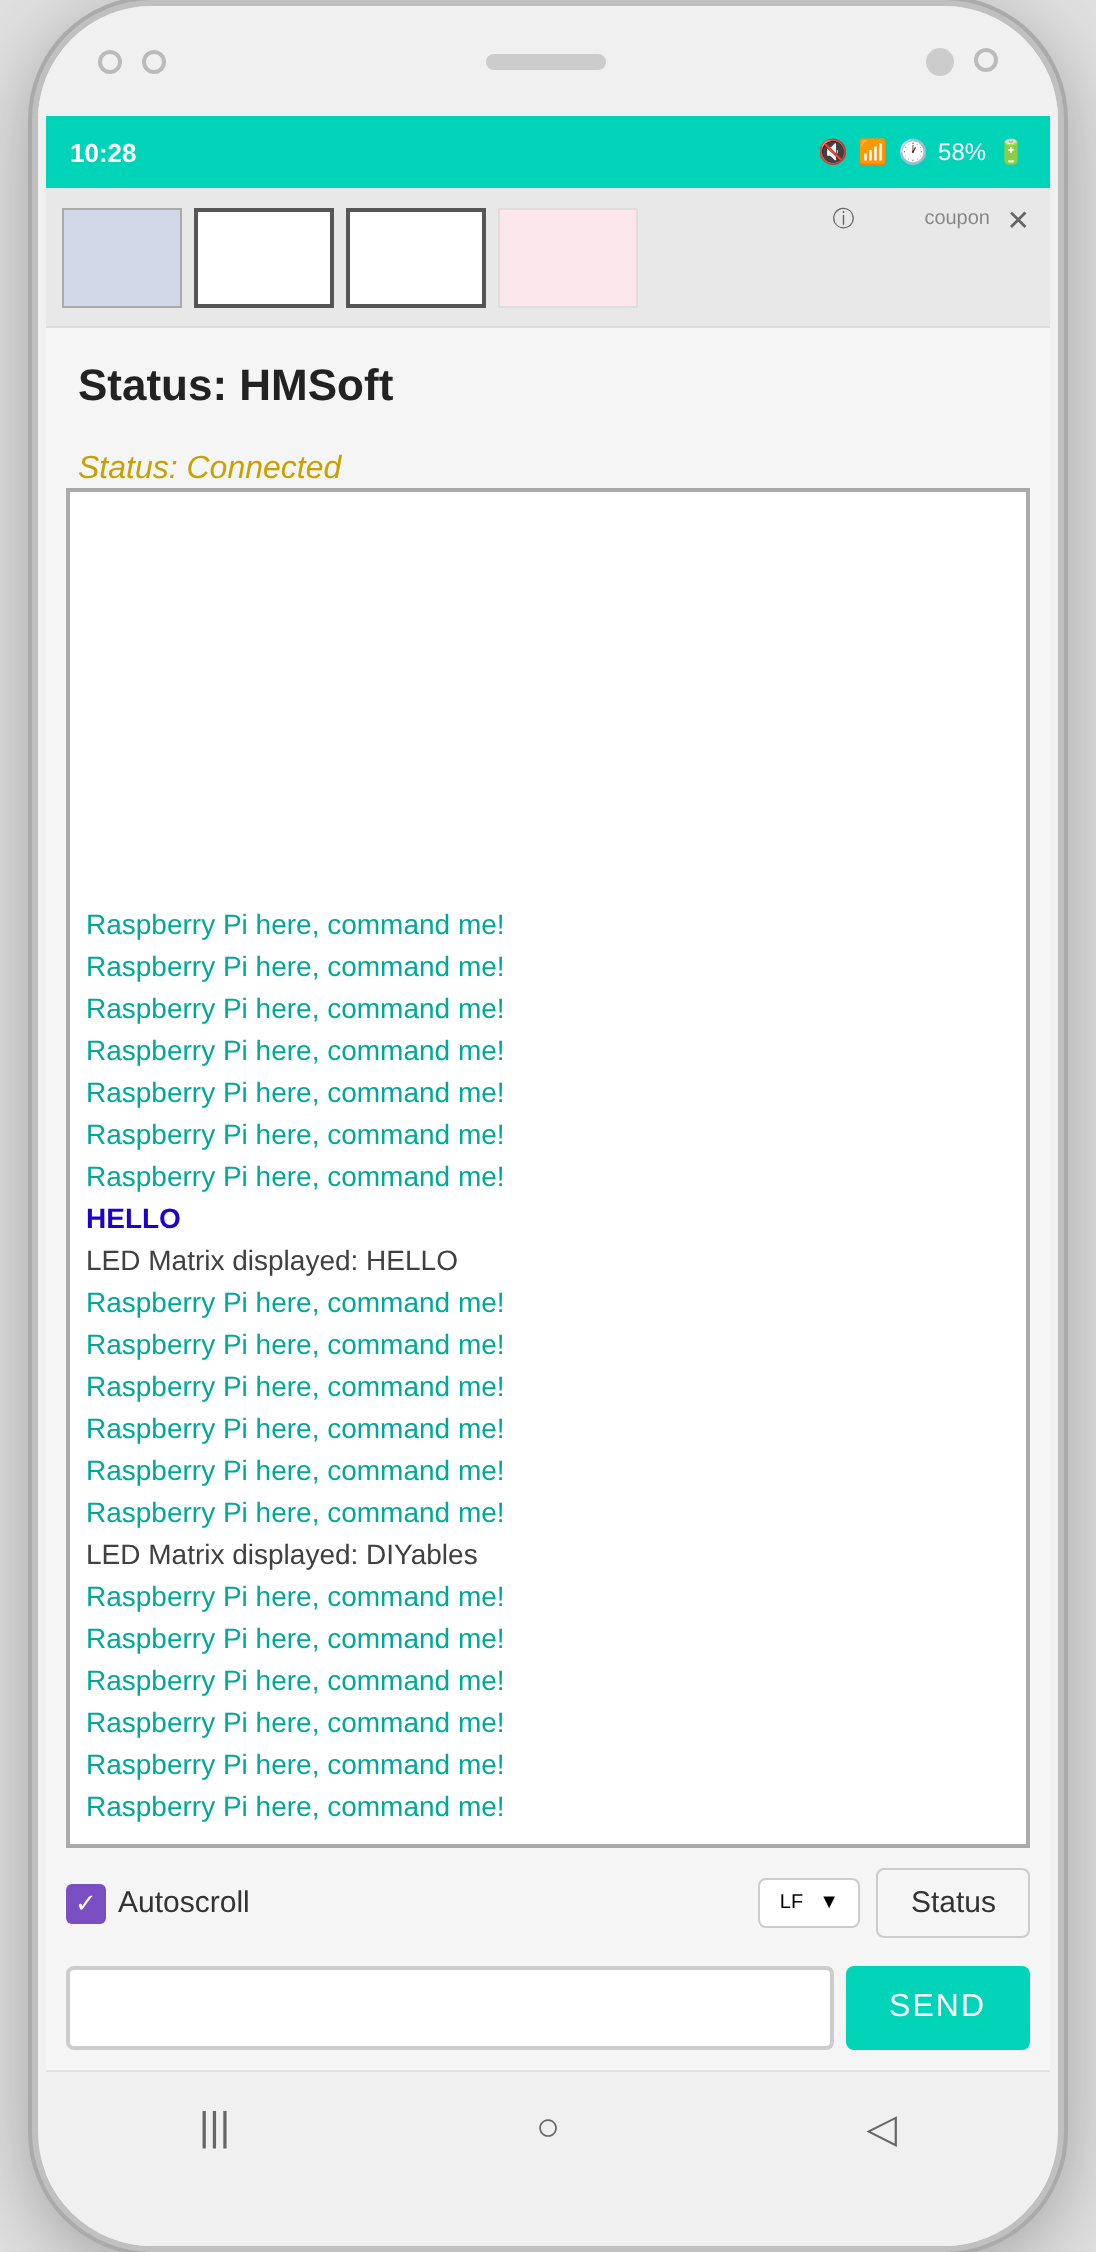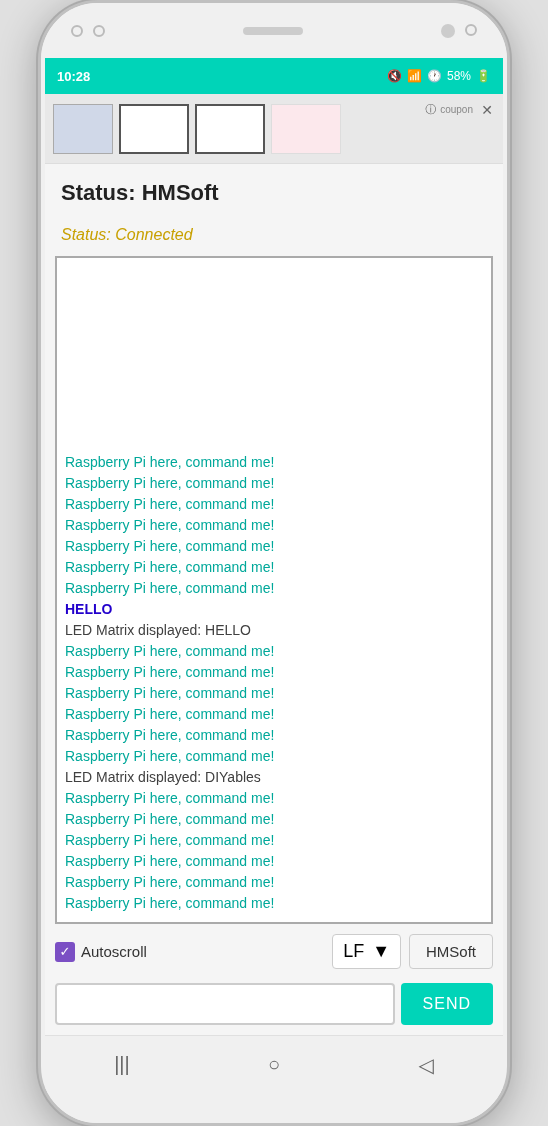--- a/index.html
+++ b/index.html
@@ -7,21 +7,21 @@
     body {
       background: #e0e0e0;
       display: flex;
       justify-content: center;
       align-items: center;
       min-height: 100vh;
       font-family: 'Arial', sans-serif;
     }
 
     .phone-frame {
-      width: 472px;
+      width: 516px;
       height: 1126px;
       background: #f0f0f0;
       border-radius: 60px;
       border: 3px solid #c0c0c0;
       box-shadow: 0 0 0 2px #aaa, 0 8px 40px rgba(0,0,0,0.3);
       position: relative;
       overflow: hidden;
       display: flex;
       flex-direction: column;
     }
@@ -169,20 +169,21 @@
       top: 8px;
       right: 10px;
       font-size: 14px;
       color: #666;
       cursor: pointer;
     }
 
     .coupon-text {
       font-size: 10px;
       color: #888;
+      margin-left: 31px;
     }
 
     
     .app-content {
       flex: 1;
       background: #f5f5f5;
       display: flex;
       flex-direction: column;
       overflow: hidden;
     }
@@ -210,21 +211,21 @@
       padding: 14px 20px;
       font-size: 16px;
       font-weight: bold;
       border-radius: 4px;
       cursor: pointer;
       letter-spacing: 1px;
     }
 
     
     .status-connected {
-      padding: 4px 16px 12px;
+      padding: 4px 16px 0;
       font-size: 16px;
       color: #c8a000;
       font-style: italic;
       flex-shrink: 0;
     }
 
     
     .console-area {
       flex: 1;
       margin: 0 10px;
@@ -288,21 +289,21 @@
       font-size: 15px;
       color: #333;
     }
 
     .lf-select {
       margin-left: auto;
       padding: 6px 10px;
       border: 1px solid #ccc;
       background: white;
       border-radius: 4px;
-      font-size: 18px;
+      font-size: 10px;
       display: flex;
       align-items: center;
       gap: 8px;
       cursor: pointer;
     }
 
     .clear-btn {
       padding: 8px 16px;
       background: #f5f5f5;
       border: 1px solid #ccc;
@@ -469,21 +470,21 @@
 
       <div class="bottom-controls">
         <div class="autoscroll-check">
           <div class="checkbox-checked">✓</div>
           <span class="autoscroll-label">Autoscroll</span>
         </div>
         <div class="lf-select">
           <span>LF</span>
           <span>▼</span>
         </div>
-        <button class="clear-btn">HMSoft</button>
+        <button class="clear-btn">Status</button>
       </div>
 
       <div class="send-area">
         <input class="send-input" type="text" placeholder="" style="">
         <button class="send-btn">SEND</button>
       </div>
 
     </div>
 
     <div class="phone-bottom-nav">

